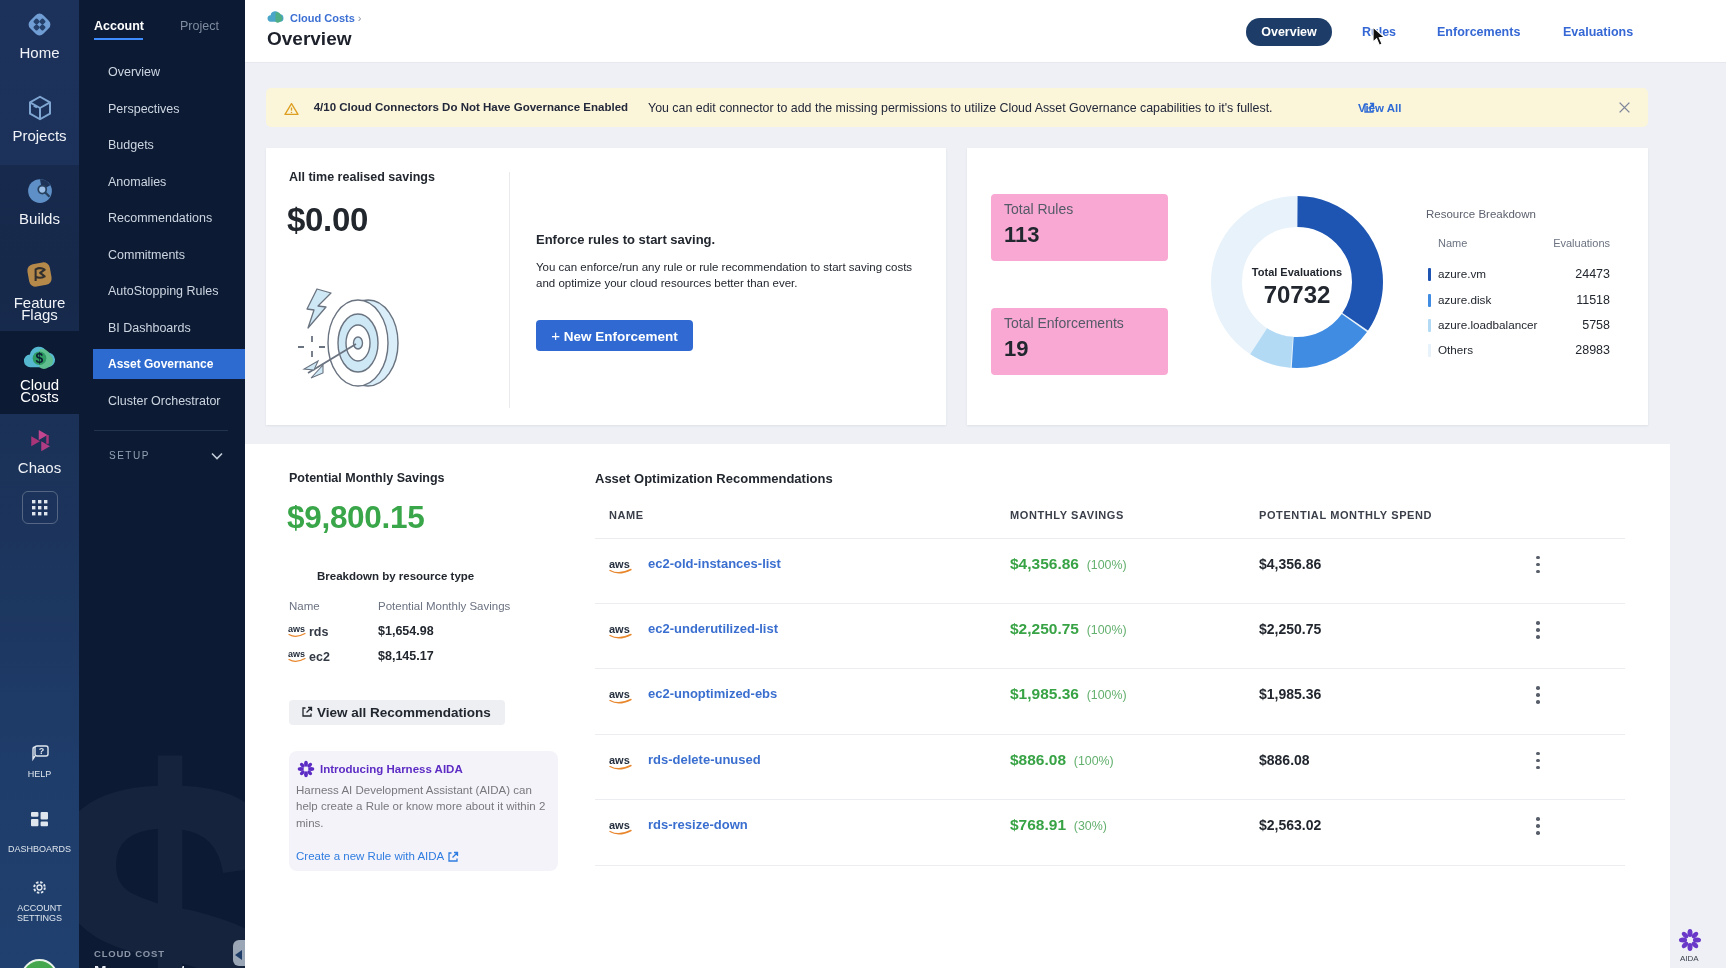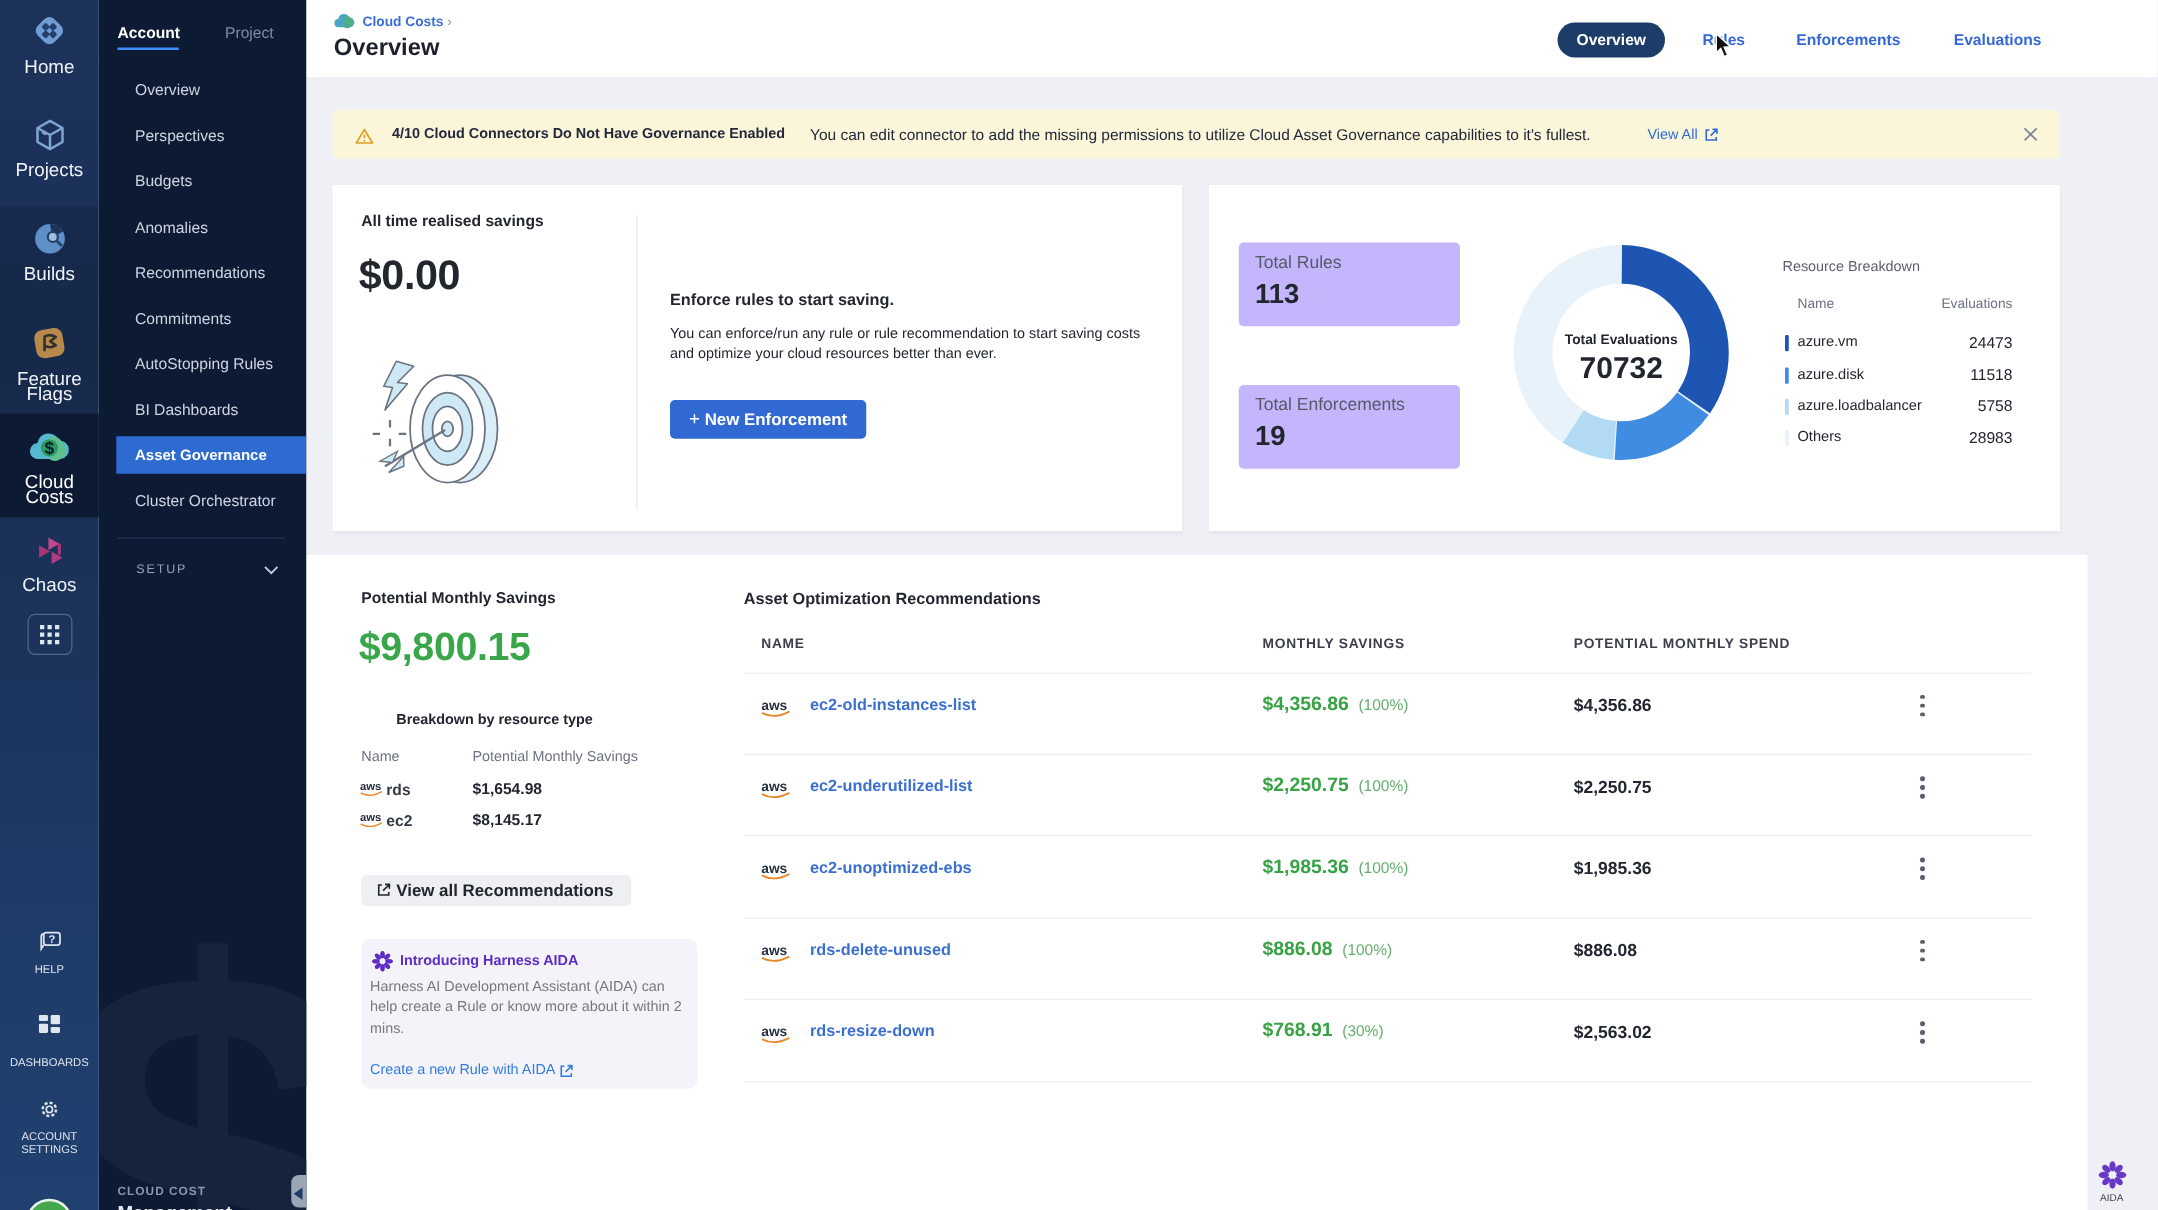--- a/index.html
+++ b/index.html
@@ -27,28 +27,28 @@
 #header { position:absolute; left:0; top:0; width:1481px; height:63px; background:#fff; border-bottom:1px solid #e6e8ee; }
 .crumb { position:absolute; left:45px; top:12px; font-size:11px; color:#3b6fd3; font-weight:bold;}
 .title { position:absolute; left:22px; top:28px; font-size:19px; font-weight:bold; color:#1d212b; }
 .pill { position:absolute; background:#1d3d68; color:#fff; font-weight:bold; font-size:12.5px; width:86px; height:28px; line-height:28px; text-align:center; border-radius:14px; top:18px; left:1001px;}
 .ntab { position:absolute; color:#3568d4; font-weight:bold; font-size:12.5px; top:25px;}
 
 
 #banner { position:absolute; left:21px; top:88px; width:1382px; height:39px; background:#fbf5da; border-radius:5px; }
 #banner .bold { font-weight:bold; color:#23283a; font-size:11.5px; }
 #banner .norm { color:#23283a; font-size:12.4px; }
-#banner .viewall { color:#2f6bd6; font-size:11.5px; font-weight:normal; }
+#banner .viewall { color:#2f6bd6; font-size:11.5px; font-weight:bold;margin-left:40px; }
 
 
 .card { position:absolute; background:#fff; border-radius:0; box-shadow:0 1px 2px rgba(40,48,70,.08); }
 #card1 { left:21px; top:148px; width:680px; height:277px; }
 #card2 { left:722px; top:148px; width:681px; height:277px; }
 
-.statbox { position:absolute; left:24px; width:177px; height:67px; background:#c4b5fd; border-radius:4px; padding:7px 13px;}
+.statbox { position:absolute; left:24px; width:177px; height:67px; background:#f9a8d4; border-radius:4px; padding:7px 13px;}
 .statbox .t { font-size:14px; color:#545a66; }
 .statbox .v { font-size:22px; font-weight:bold; color:#22272f; margin-top:5px;}
 .rbrow { position:absolute; left:461px; height:20px; }
 .rbrow .bar { position:absolute; left:0; top:1px; width:3px; height:13px; border-radius:1px;}
 .rbrow .nm { position:absolute; left:10px; top:0; font-size:11.7px; color:#22272f; }
 .rbrow .vl { position:absolute; left:100px; top:0px; width:82px; text-align:right; font-size:12.5px; color:#22272f; }
 
 
 #bottom { position:absolute; left:0px; top:444px; width:1425px; height:524px; background:#fff; }
 .h16 { font-size:12.5px; font-weight:bold; color:#22272f; }

